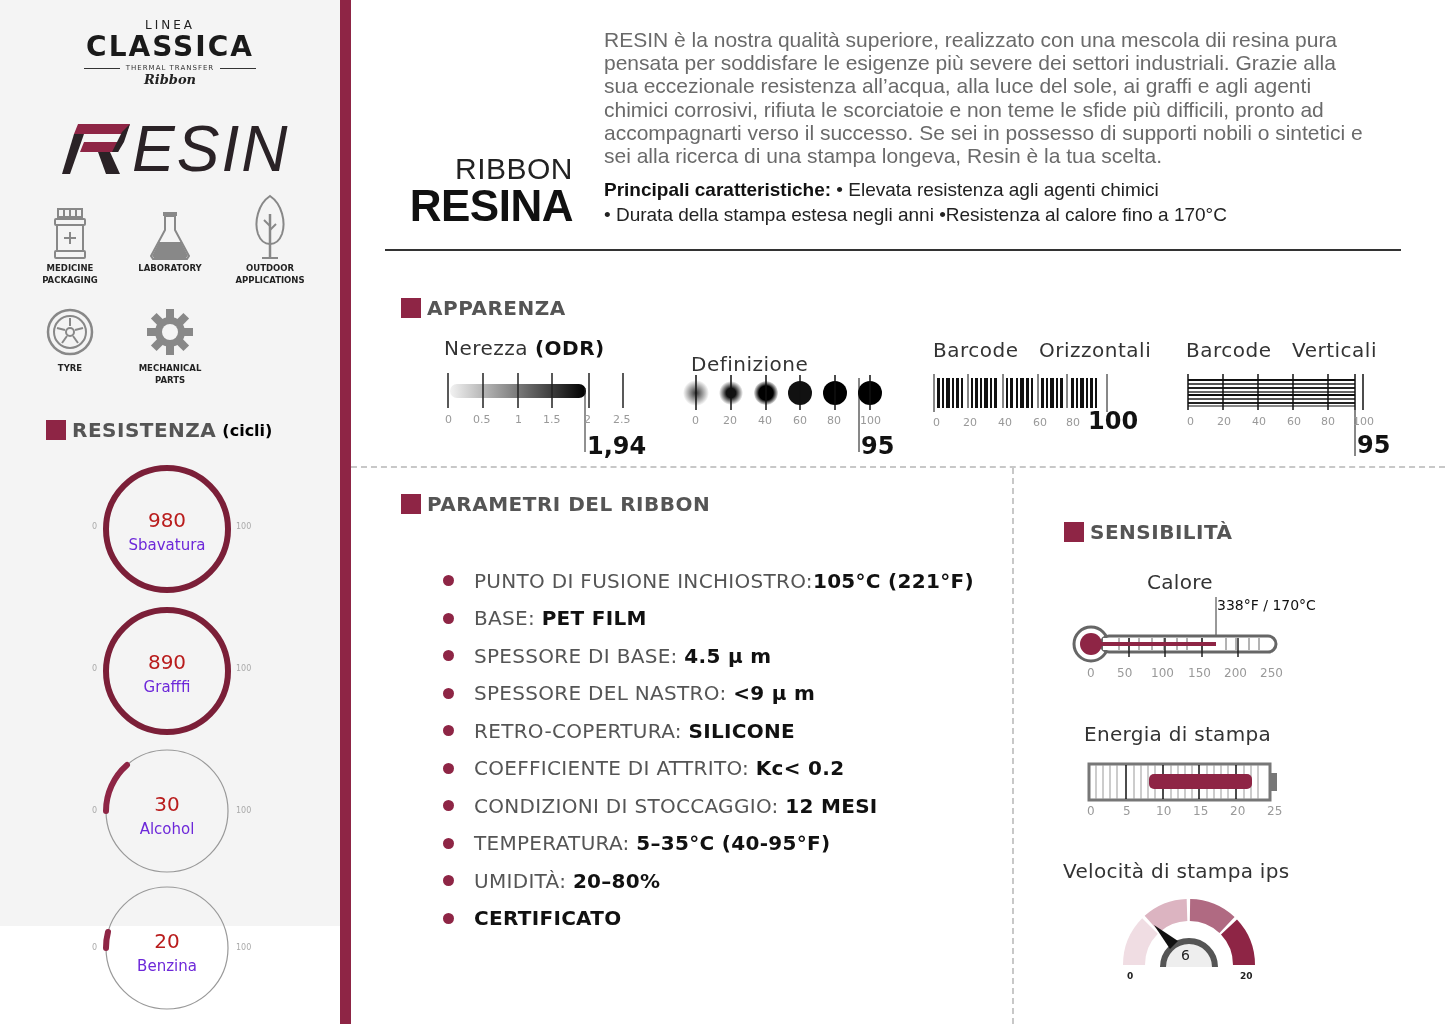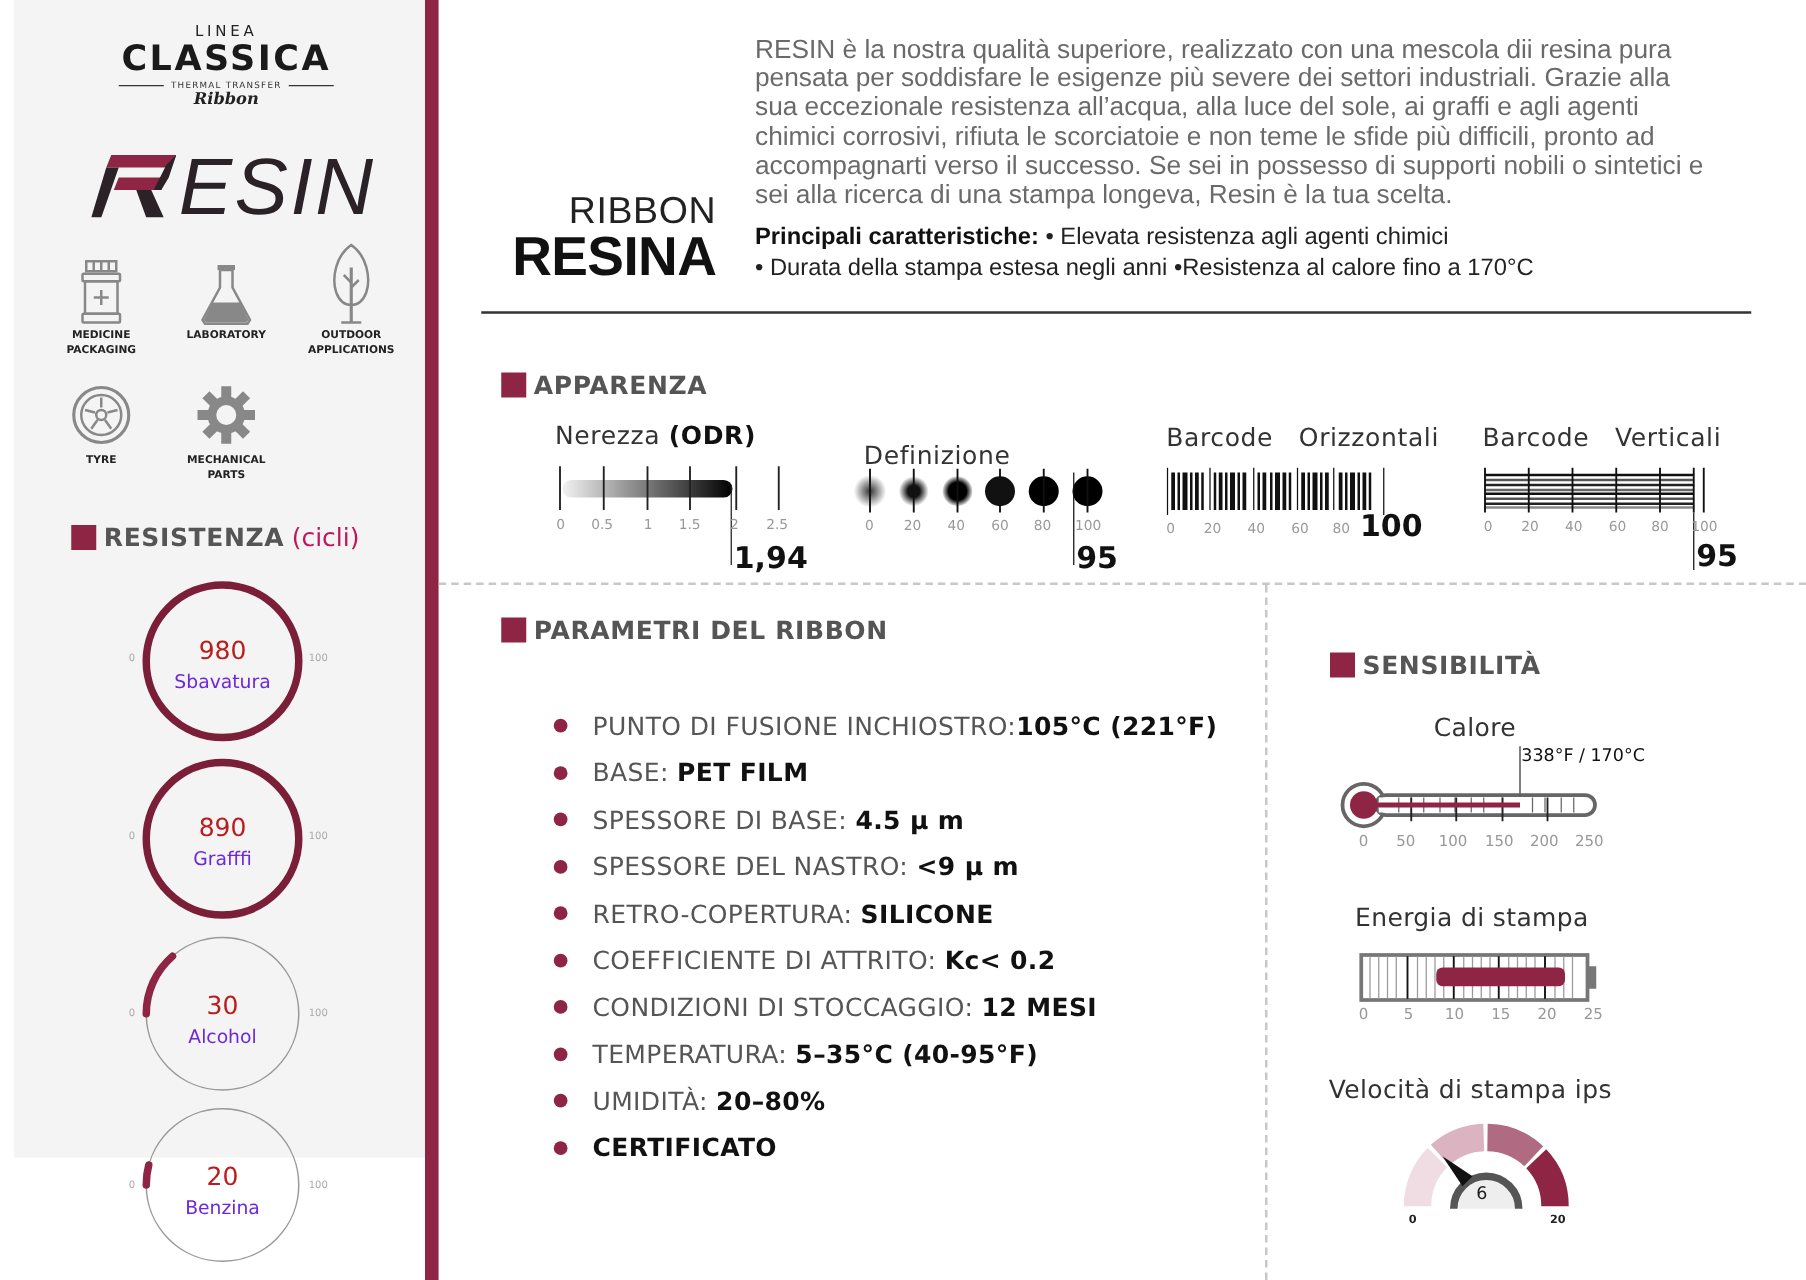--- a/index.html
+++ b/index.html
@@ -1,19 +1,19 @@
 <!DOCTYPE html>
 <html><head>
 <meta charset="utf-8">
 <style>
   * { box-sizing: border-box; margin: 0; padding: 0; }
   html, body { width: 1445px; height: 1024px; overflow: hidden; background: #ffffff; }
   body { font-family: "DejaVu Sans", sans-serif; color: #222; position: relative; }
 
-  .sidebar { position: absolute; left: 0; top: 0; width: 340px; height: 926px; background: #f4f4f4; margin-left: 11px; }
+  .sidebar { position: absolute; left: 0; top: 0; width: 340px; height: 926px; background: #f4f4f4; }
   .vbar { position: absolute; left: 340px; top: 0; width: 11px; height: 1024px; background: #8e2545; }
   .main { position: absolute; left: 351px; top: 0; width: 1094px; height: 1024px; background: #fff; }
 
   
   .logo { position: absolute; left: 60px; top: 18px; width: 220px; text-align: center; }
   .logo .linea { font-family: "DejaVu Sans", sans-serif; font-size: 12px; letter-spacing: 3px; color: #222; }
   .logo .classica { font-family: "DejaVu Sans", sans-serif; font-weight: bold; font-size: 28px; letter-spacing: 2px; color: #1a1a1a; line-height: 30px; }
   .logo .tt { display: flex; align-items: center; justify-content: center; gap: 6px; font-size: 7px; letter-spacing: 1px; color: #333; margin-top: 2px; }
   .logo .tt .ln { width: 36px; height: 1px; background: #333; }
   .logo .ribbon { font-family: "DejaVu Serif", serif; font-style: italic; font-weight: bold; font-size: 13px; color: #222; }
@@ -23,21 +23,21 @@
 
   
   .apps { position: absolute; left: 20px; top: 190px; width: 300px; display: grid; grid-template-columns: 100px 100px 100px; row-gap: 8px; }
   .app { display: flex; flex-direction: column; align-items: center; }
   .app .ico { width: 60px; height: 70px; display: flex; align-items: flex-end; justify-content: center; }
   .app .lbl { font-family: "DejaVu Sans", sans-serif; font-weight: bold; font-size: 8.5px; text-align: center; color: #222; line-height: 12px; margin-top: 2px; white-space: pre-line; }
 
   .sec-title { display: flex; align-items: center; gap: 6px; }
   .sec-title .sq { width: 20px; height: 20px; background: #8e2545; }
   .sec-title .txt { font-family: "DejaVu Sans", sans-serif; font-weight: bold; font-size: 20px; color: #555; letter-spacing: 0.5px; }
-  .sec-title .sub { font-weight: normal; color: #be185d; font-size: 20px; }
+  .sec-title .sub { font-weight: bold; color: #000000; font-size: 16px; }
 
   .resist-title { position: absolute; left: 46px; top: 418px; }
 
   .gauge { position: absolute; left: 90px; width: 170px; height: 130px; }
   .gauge svg { position: absolute; left: 0; top: 0; }
   .gauge .g-val { position: absolute; left: 0; width: 154px; text-align: center; top: 44px; font-size: 20px; font-weight: 500; color: #b91c1c; }
   .gauge .g-lbl { position: absolute; left: 0; width: 154px; text-align: center; top: 72px; font-size: 15px; color: #6d28d9; }
   .gauge .g-min { position: absolute; left: 2px; top: 58px; font-size: 8px; color: #aaa; }
   .gauge .g-max { position: absolute; left: 146px; top: 58px; font-size: 8px; color: #aaa; }
 

